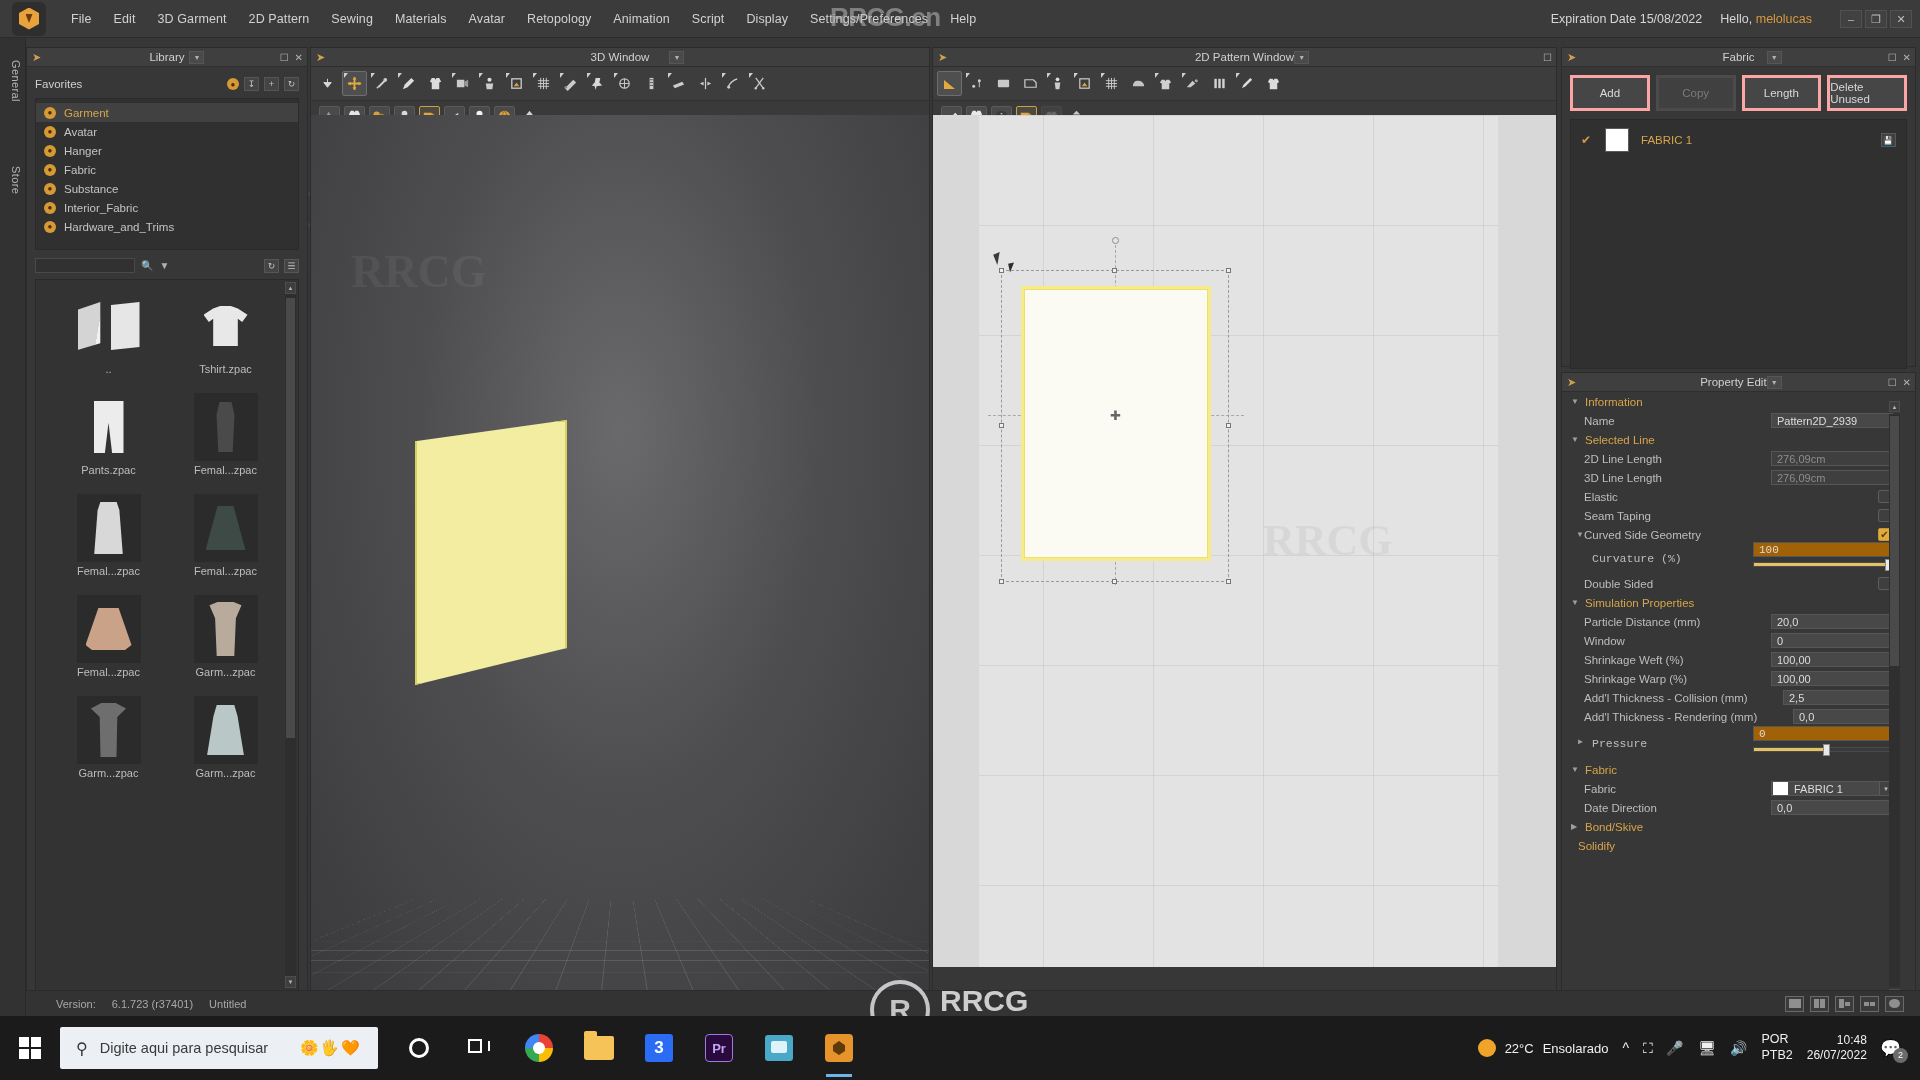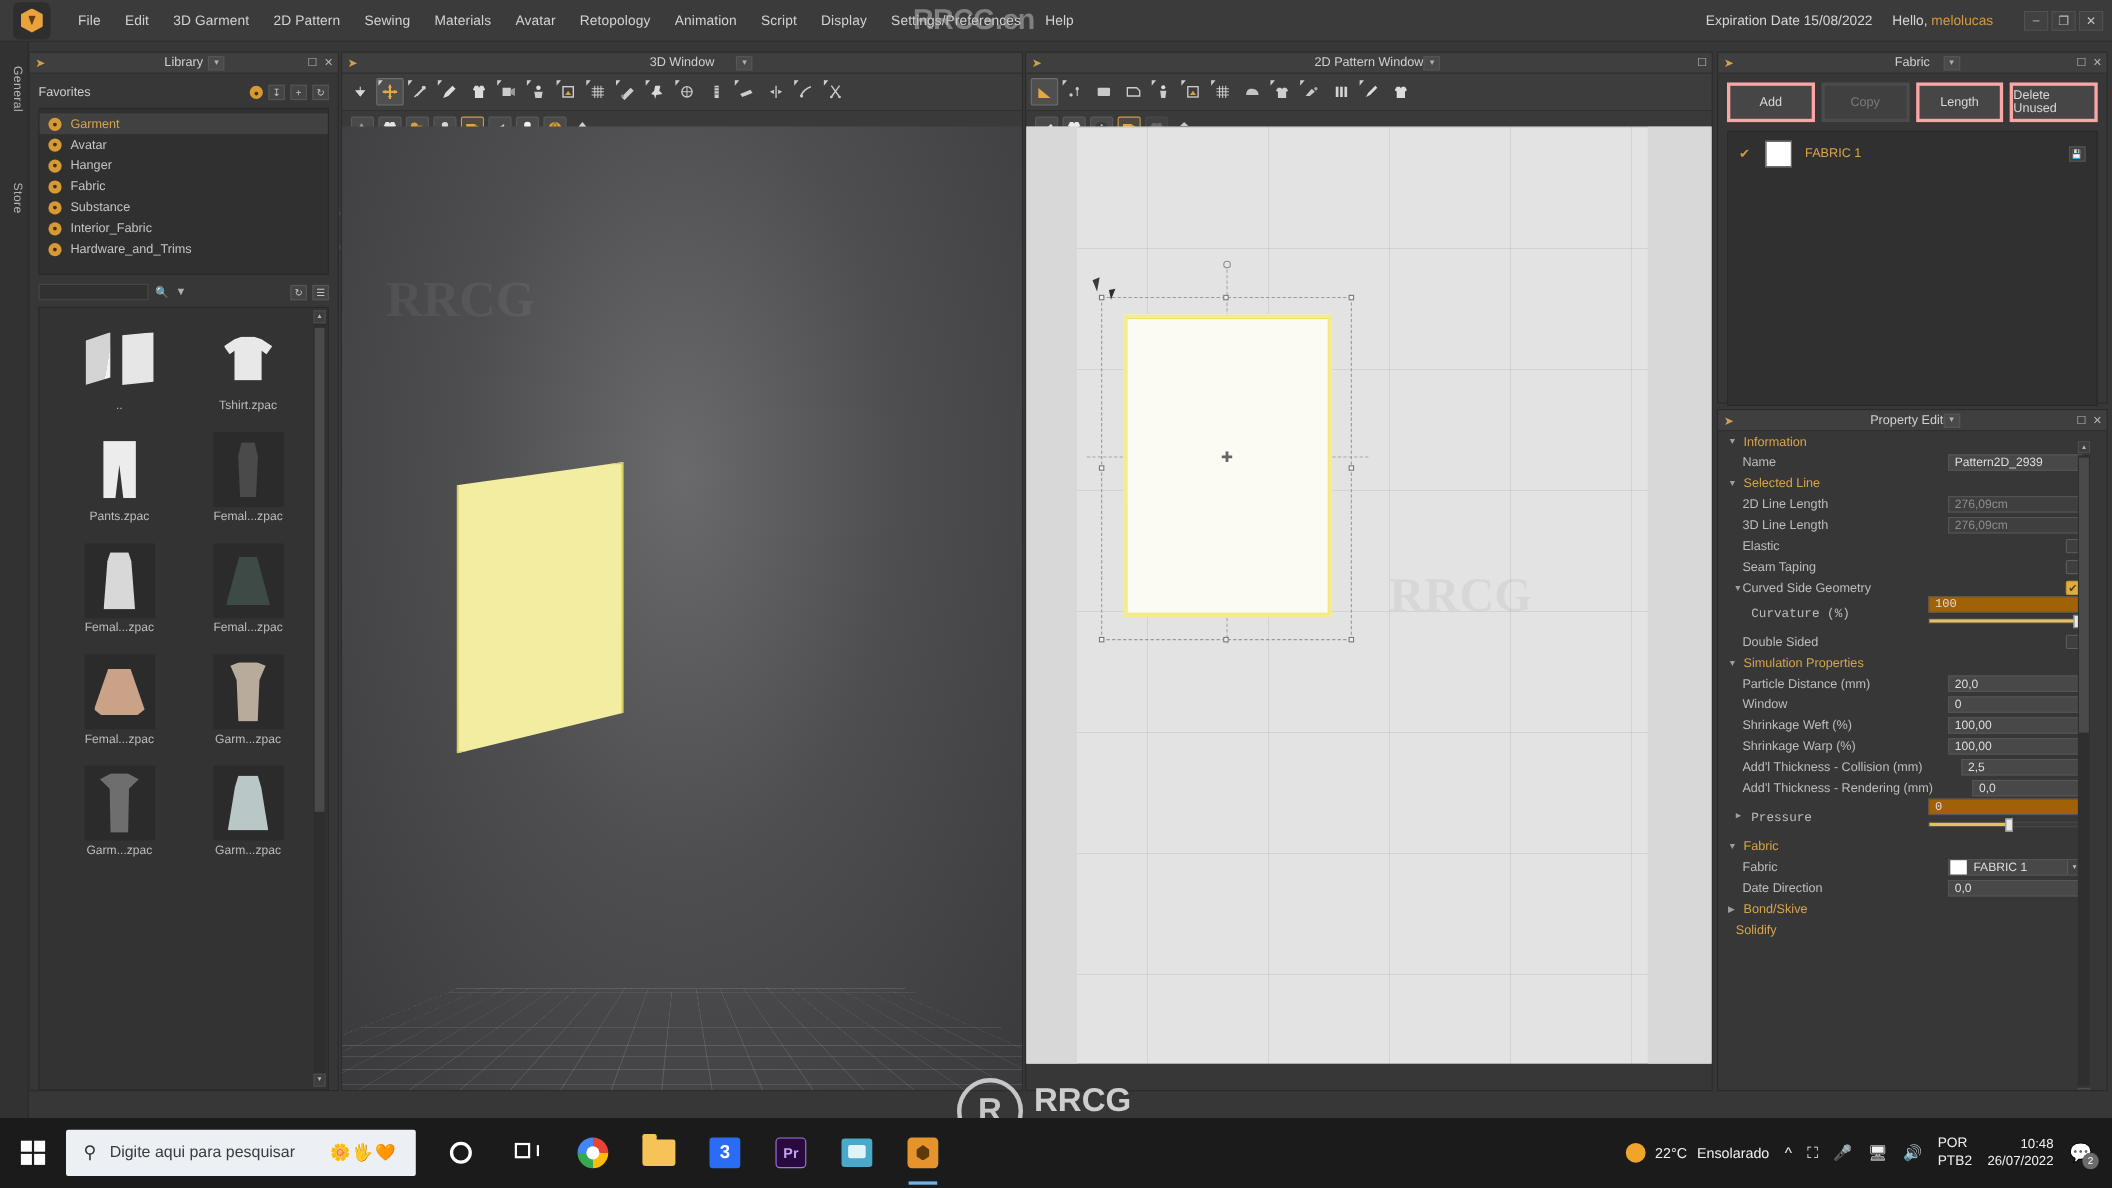--- a/index.html
+++ b/index.html
@@ -1132,20 +1132,45 @@
       </div>
 
       <div class="pe-scroll">
         <div class="arw up">▲</div>
         <div class="bar"></div>
         <div class="arw dn">▼</div>
       </div>
     </div>
   </div>
 
+  <div class="appstatus">
+    <span class="sp">Version:</span>
+    <span class="sv">6.1.723 (r37401)</span>
+    <span class="su">Untitled</span>
+    <span class="layout-icons">
+      <span class="lic">
+          <i style="width:12px;height:9px;"></i>
+        </span>
+      <span class="lic">
+          <i style="width:5px;height:9px;"></i>
+          <i style="width:5px;height:9px;"></i>
+        </span>
+      <span class="lic">
+          <i style="width:5px;height:9px;"></i>
+          <i style="width:5px;height:4px;"></i>
+        </span>
+      <span class="lic">
+          <i style="width:5px;height:4px;"></i>
+          <i style="width:5px;height:4px;"></i>
+        </span>
+      <span class="lic">
+          <i style="width:11px;height:9px;border-radius:50%;"></i>
+        </span>
+    </span>
+  </div>
 
   <div class="watermark-center">
     <div class="wm-circle">R</div>
     <div class="wm-text">
       <div class="l1">RRCG</div>
       <div class="l2">人人素材</div>
     </div>
   </div>
 
   <div class="taskbar">

